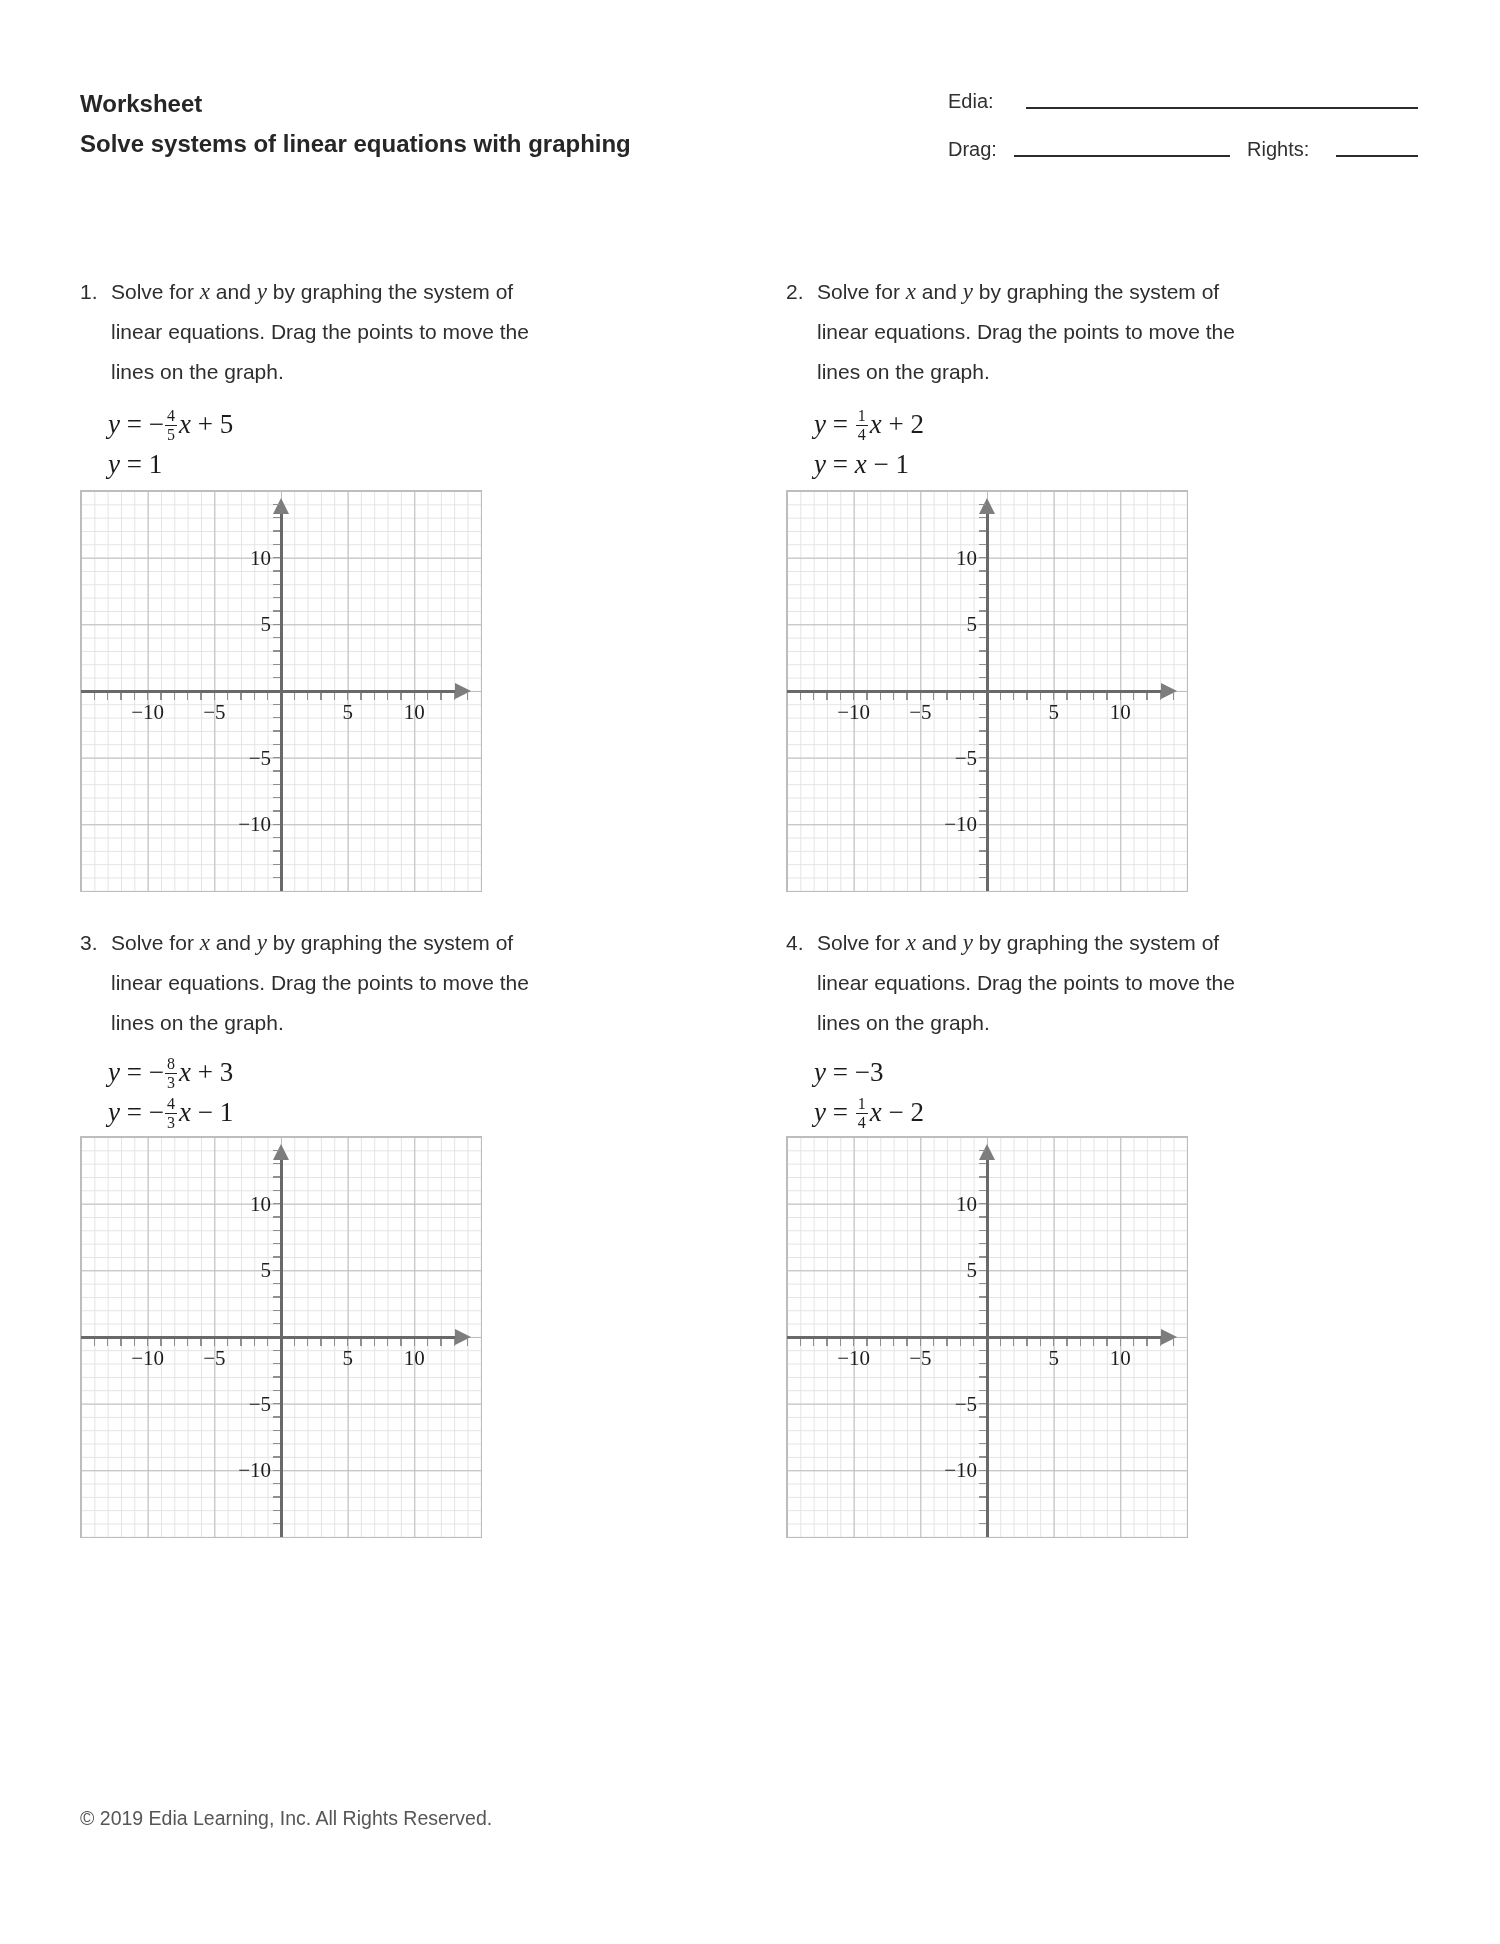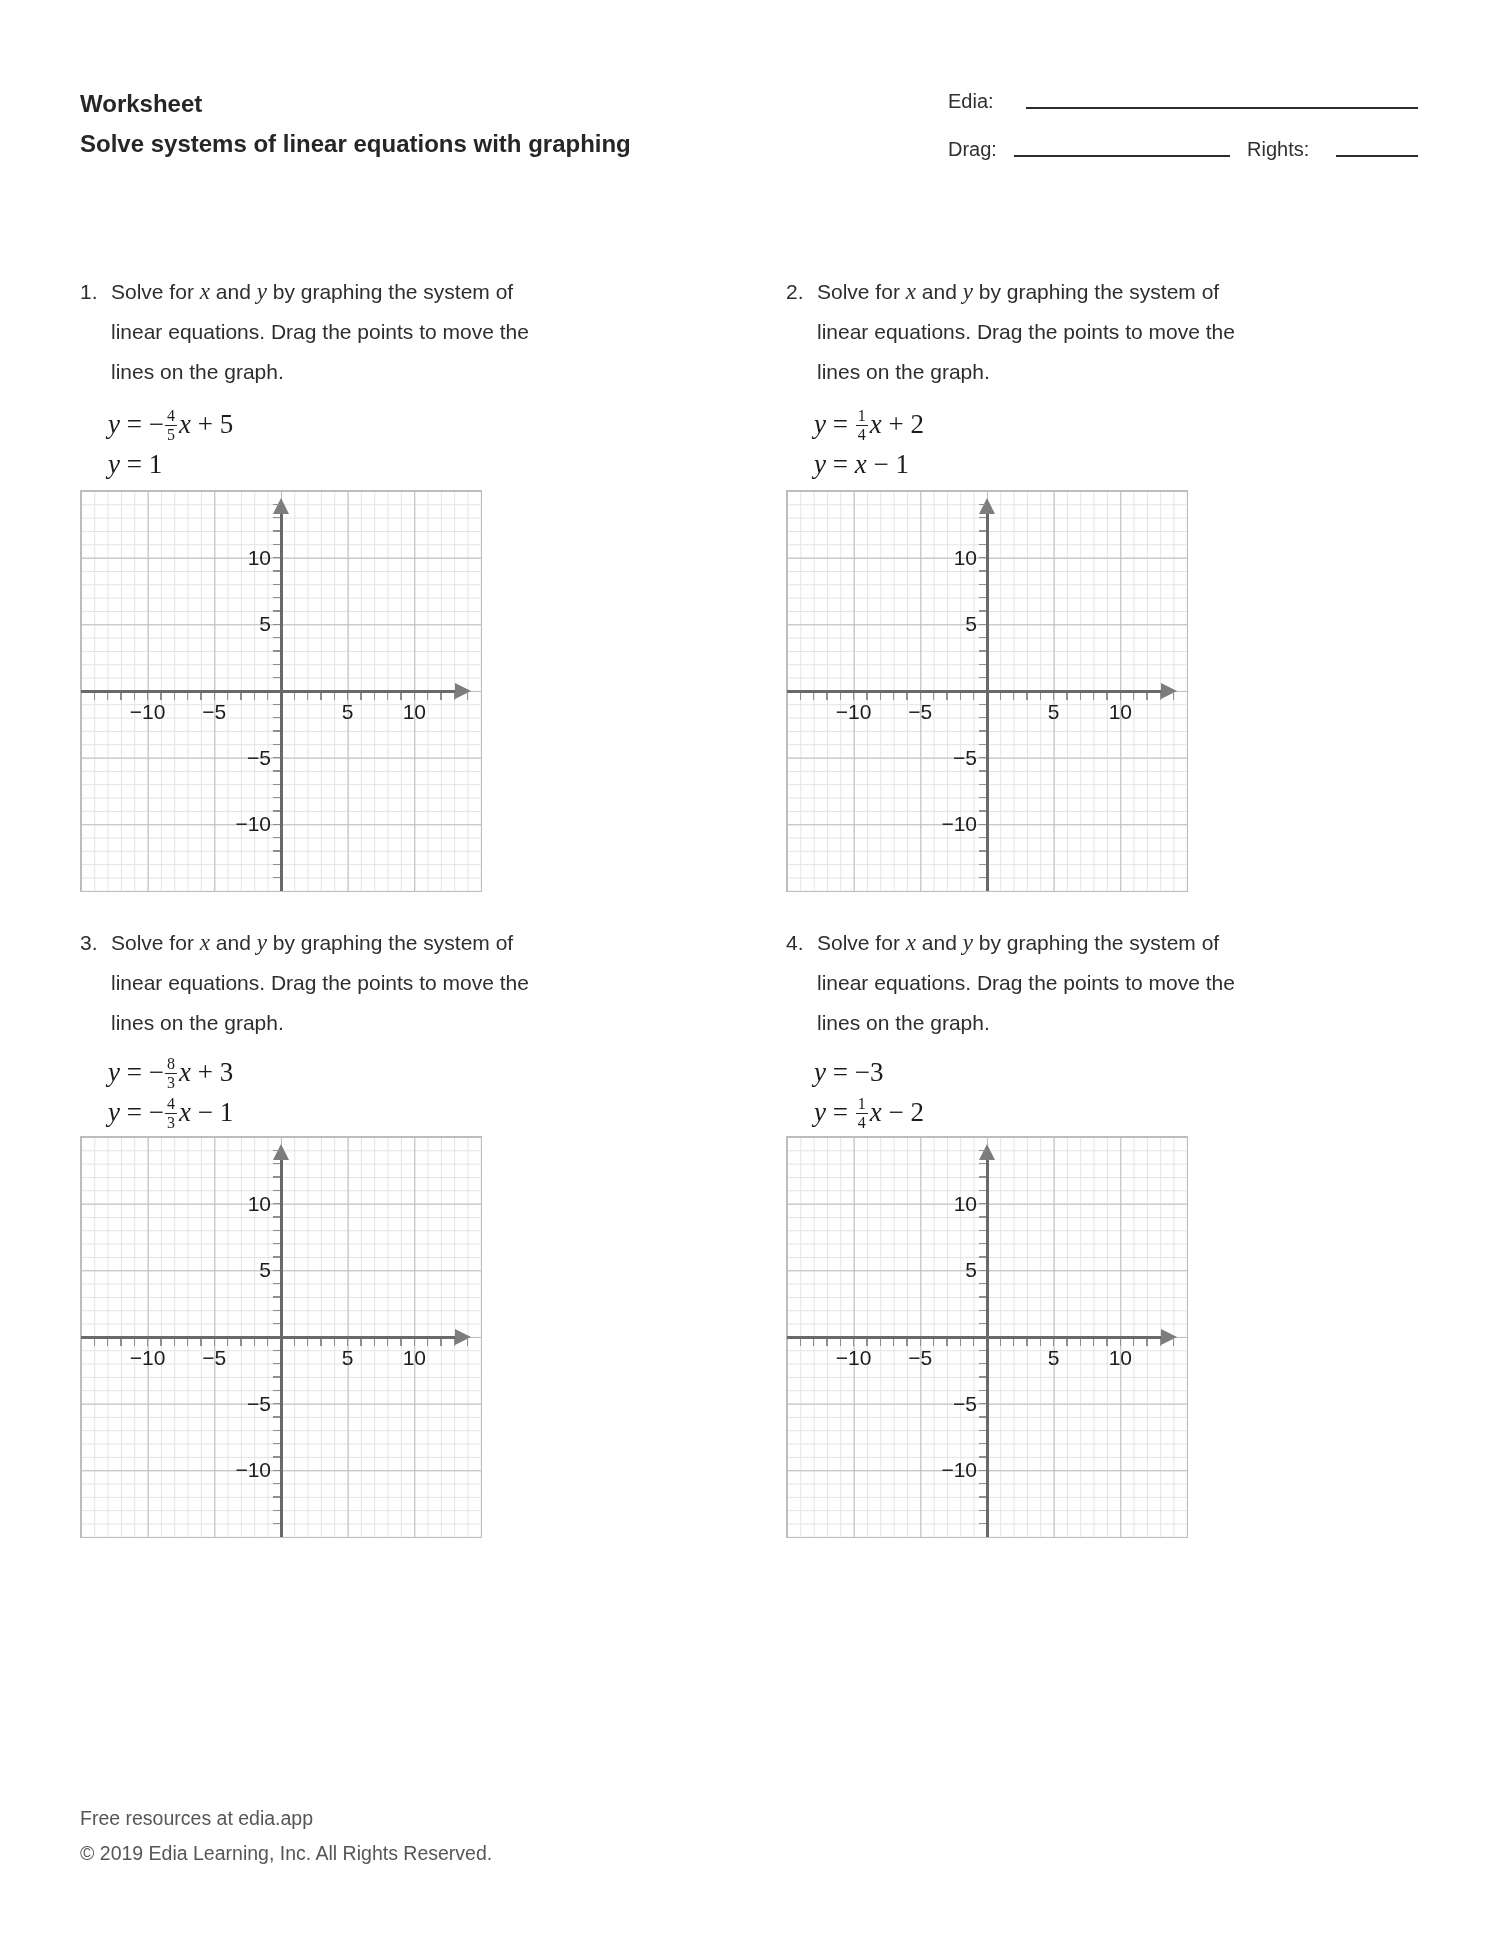--- a/index.html
+++ b/index.html
@@ -27,21 +27,21 @@
   .frac{display:inline-flex;flex-direction:column;align-items:center;line-height:1;
         vertical-align:middle;margin:0 2px 0 1px;transform:translateY(1px);}
   .frac .fn{font-size:16px;padding:0 2px 1px 2px;}
   .frac .fd{font-size:16px;border-top:1.5px solid #222;padding:1px 2px 0 2px;}
 
   
   .graph{position:absolute;left:0;width:400px;height:400px;background:#fff;}
   .row1 .graph{top:218px;} .row2 .graph{top:213px;}
   .axis{position:absolute;}
   .gtick{position:absolute;}
-  .glab{position:absolute;font-size:21px;color:#1d1d1d;line-height:26px;}
+  .glab{position:absolute;font-size:21px;color:#1d1d1d;line-height:26px;font-family:Liberation Serif, serif;}
   .glab.x{width:60px;text-align:center;}
   .glab.y{width:60px;text-align:right;}
   .arrow{position:absolute;width:0;height:0;}
 
   
   .footer{position:absolute;left:80px;top:1801px;font-size:19.5px;line-height:35px;color:#565656;}
 </style>
 </head>
 <body>
 
@@ -385,17 +385,16 @@
         <div class="glab x" style="left: 236.667px; top: 208px; color: rgb(29, 29, 29);">5</div>
         <div class="glab x" style="left: 303.333px; top: 208px; color: rgb(29, 29, 29);">10</div>
         <div class="glab y" style="left: 130px; top: 53.6667px; color: rgb(29, 29, 29);">10</div>
         <div class="glab y" style="left: 130px; top: 120.333px; color: rgb(29, 29, 29);">5</div>
         <div class="glab y" style="left: 130px; top: 253.667px; color: rgb(29, 29, 29);">−5</div>
         <div class="glab y" style="left: 130px; top: 320.333px; color: rgb(29, 29, 29);">−10</div>
       </div>
   </div>
 
   <div class="footer">
-    <div>Free resources at edia.app</div>
     <div>© 2019 Edia Learning, Inc. All Rights Reserved.</div>
   </div>
 
 </div>
 
 </body></html>

